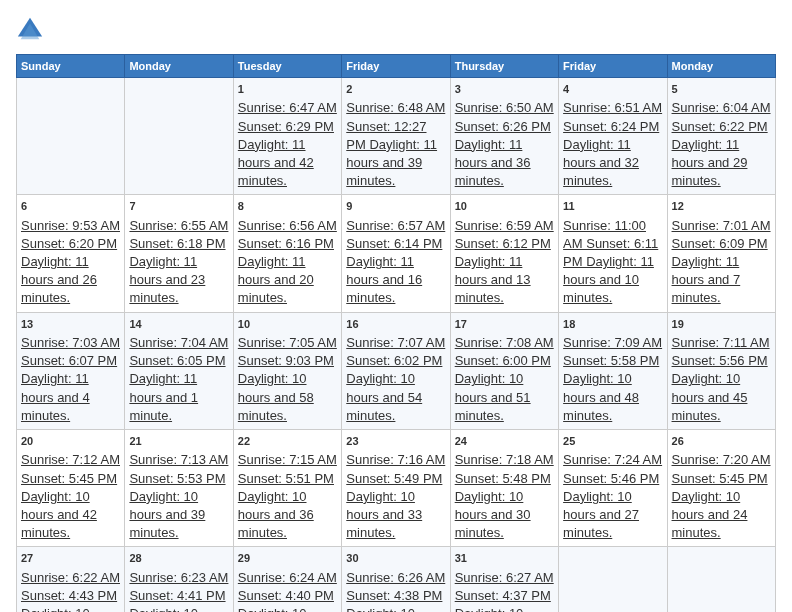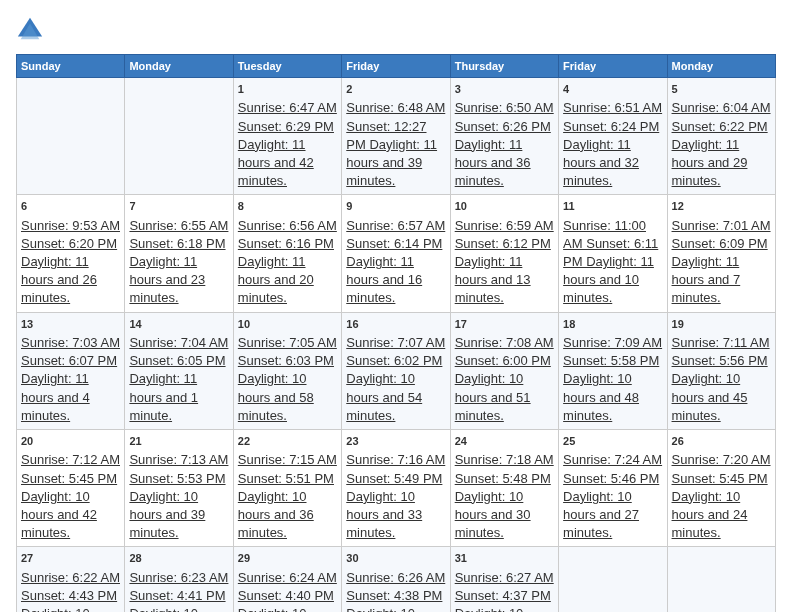--- a/index.html
+++ b/index.html
@@ -209,21 +209,21 @@
         </td>
         <td>
           <span class="day-number">14</span>
           <div class="day-content">Sunrise: 7:04 AM
 Sunset: 6:05 PM
 Daylight: 11 hours and 1 minute.</div>
         </td>
         <td>
           <span class="day-number">10</span>
           <div class="day-content">Sunrise: 7:05 AM
-Sunset: 6:03 PM
+Sunset: 9:03 PM
 Daylight: 10 hours and 58 minutes.</div>
         </td>
         <td>
           <span class="day-number">16</span>
           <div class="day-content">Sunrise: 7:07 AM
 Sunset: 6:02 PM
 Daylight: 10 hours and 54 minutes.</div>
         </td>
         <td>
           <span class="day-number">17</span>

